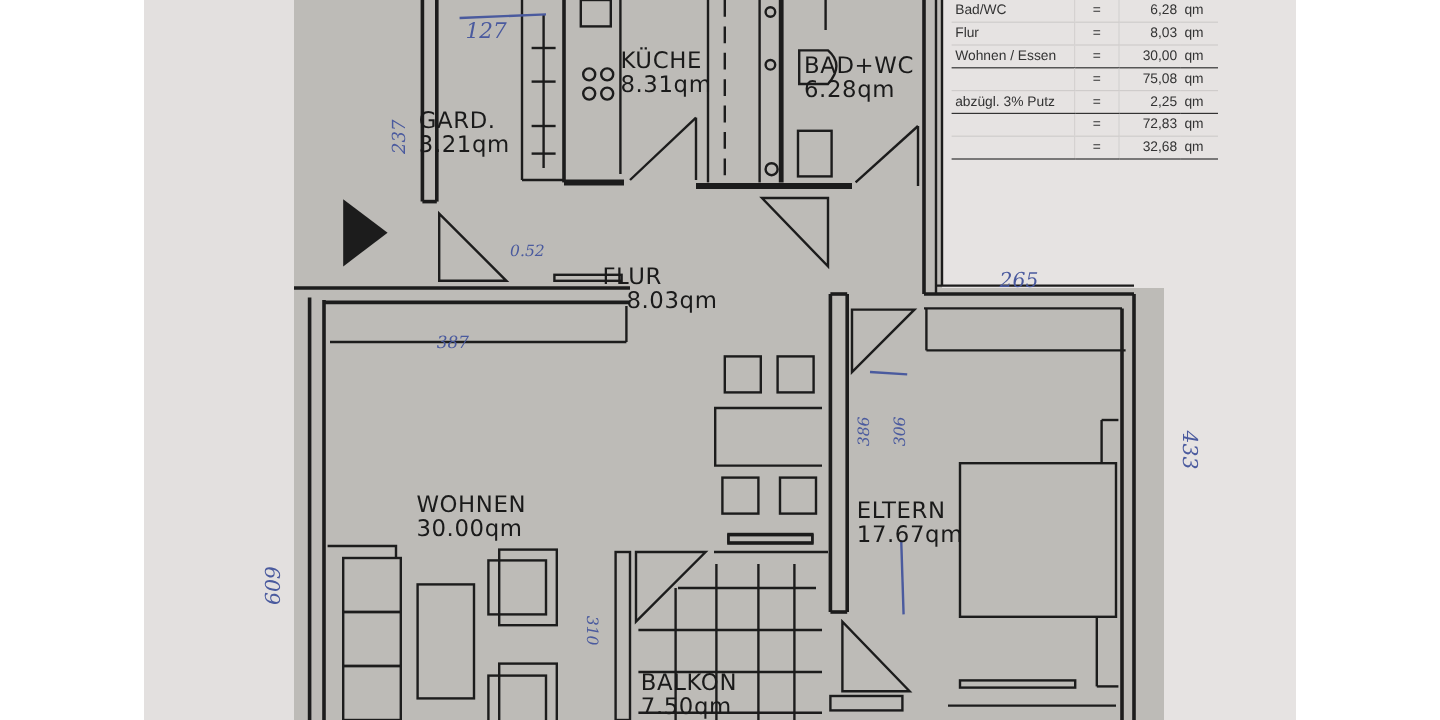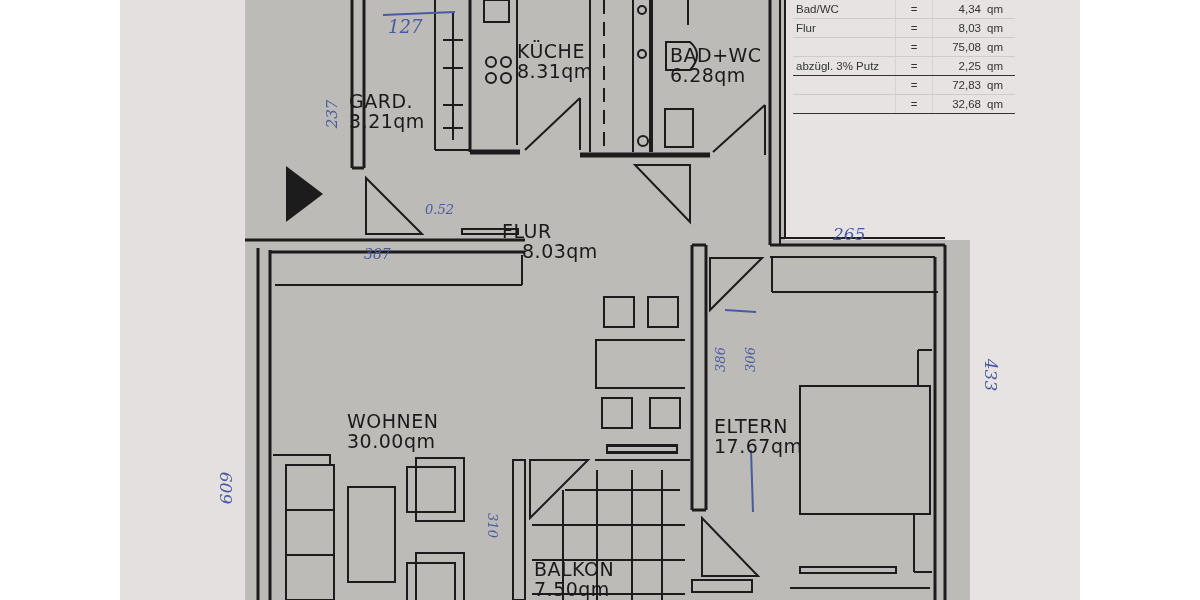--- a/index.html
+++ b/index.html
@@ -176,42 +176,48 @@
 </div>
 <div class="lbl" style="left:534px;top:536px;">
   <div>BALKON</div>
   <div>7.50qm</div>
   <div>(1.88)</div>
 </div>
 
 <div class="hand" style="left:388px;top:16px;font-size:18px;">127</div>
 <div class="hand" style="left:318px;top:105px;transform:rotate(-90deg);">237</div>
 <div class="hand" style="left:425px;top:202px;font-size:13px;">0.52</div>
-<div class="hand" style="left:364px;top:246px;font-size:14px;">387</div>
+<div class="hand" style="left:364px;top:278px;font-size:14px;">387</div>
 <div class="hand" style="left:833px;top:224px;font-size:17px;">265</div>
 <div class="hand" style="left:708px;top:352px;font-size:13px;transform:rotate(-90deg);">386</div>
 <div class="hand" style="left:738px;top:352px;font-size:13px;transform:rotate(-90deg);">306</div>
 <div class="hand" style="left:975px;top:365px;font-size:17px;transform:rotate(90deg);">433</div>
 <div class="hand" style="left:210px;top:478px;font-size:17px;transform:rotate(90deg);">609</div>
 <div class="hand" style="left:480px;top:518px;font-size:13px;transform:rotate(90deg);">310</div>
 
 <table class="table">
   <tbody>
       <tr>
         <td>Bad/WC</td>
         <td class="eq">=</td>
-        <td class="val">4,34</td>
+        <td class="val">6,28</td>
         <td class="unit">qm</td>
       </tr>
   <tr>
         <td>Flur</td>
         <td class="eq">=</td>
         <td class="val">8,03</td>
         <td class="unit">qm</td>
       </tr>
+  <tr class="sum">
+        <td>Wohnen / Essen</td>
+        <td class="eq">=</td>
+        <td class="val">30,00</td>
+        <td class="unit">qm</td>
+      </tr>
   <tr>
         <td></td>
         <td class="eq">=</td>
         <td class="val">75,08</td>
         <td class="unit">qm</td>
       </tr>
   <tr class="sum">
         <td>abzügl. 3% Putz</td>
         <td class="eq">=</td>
         <td class="val">2,25</td>

